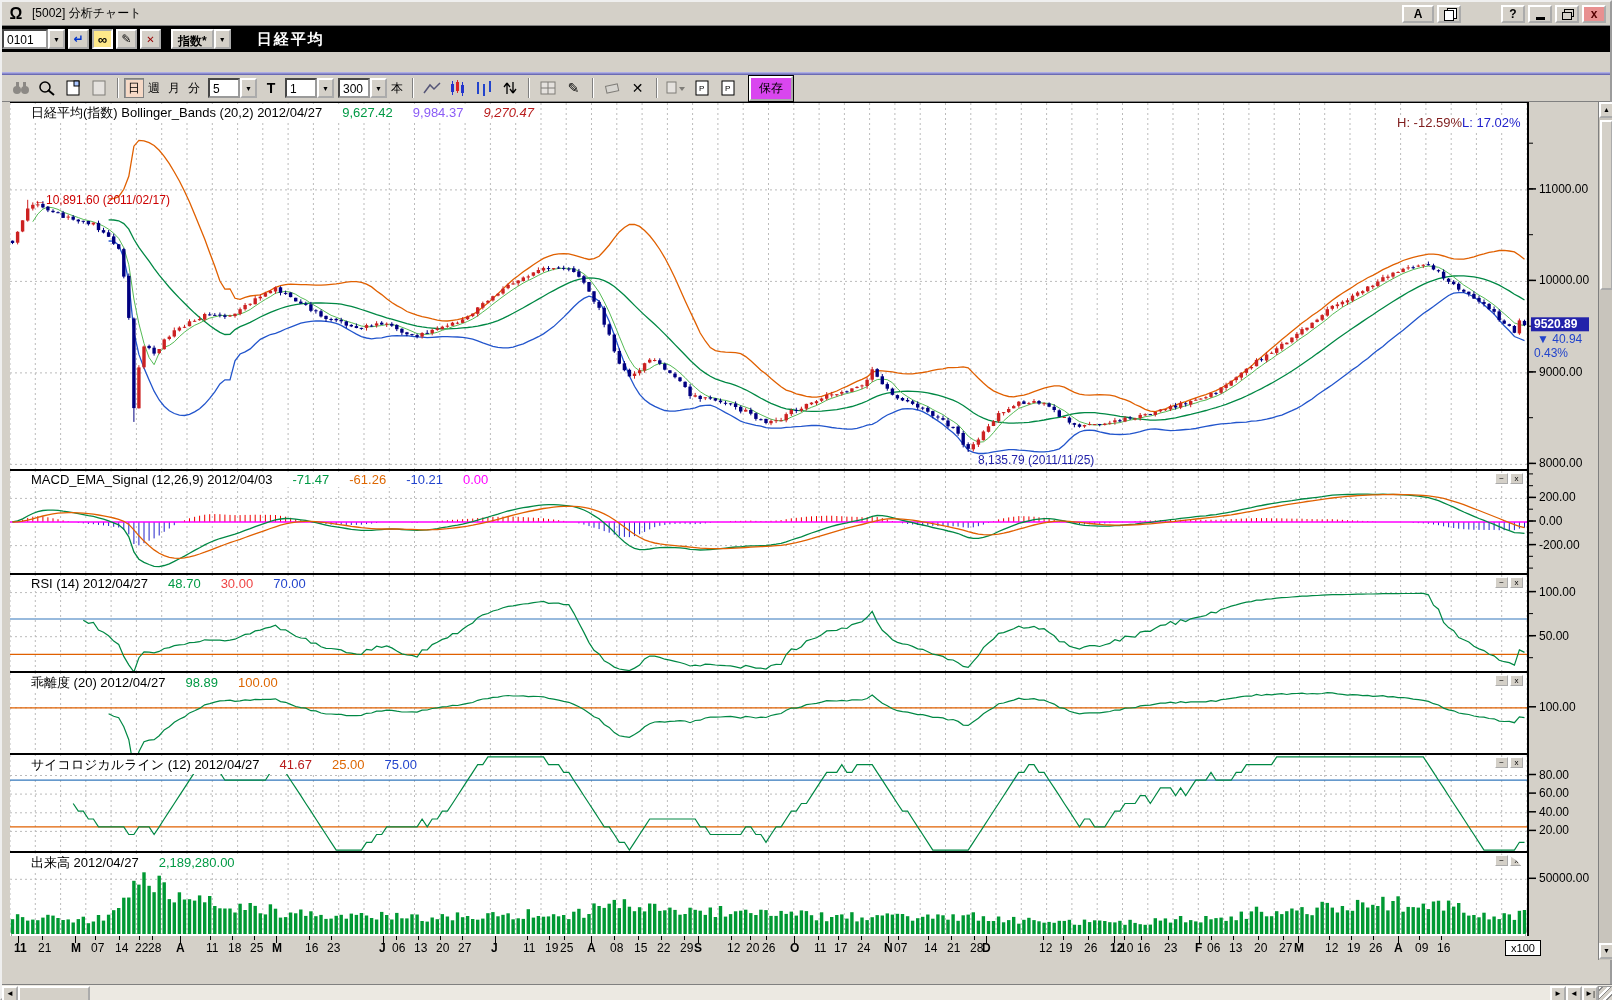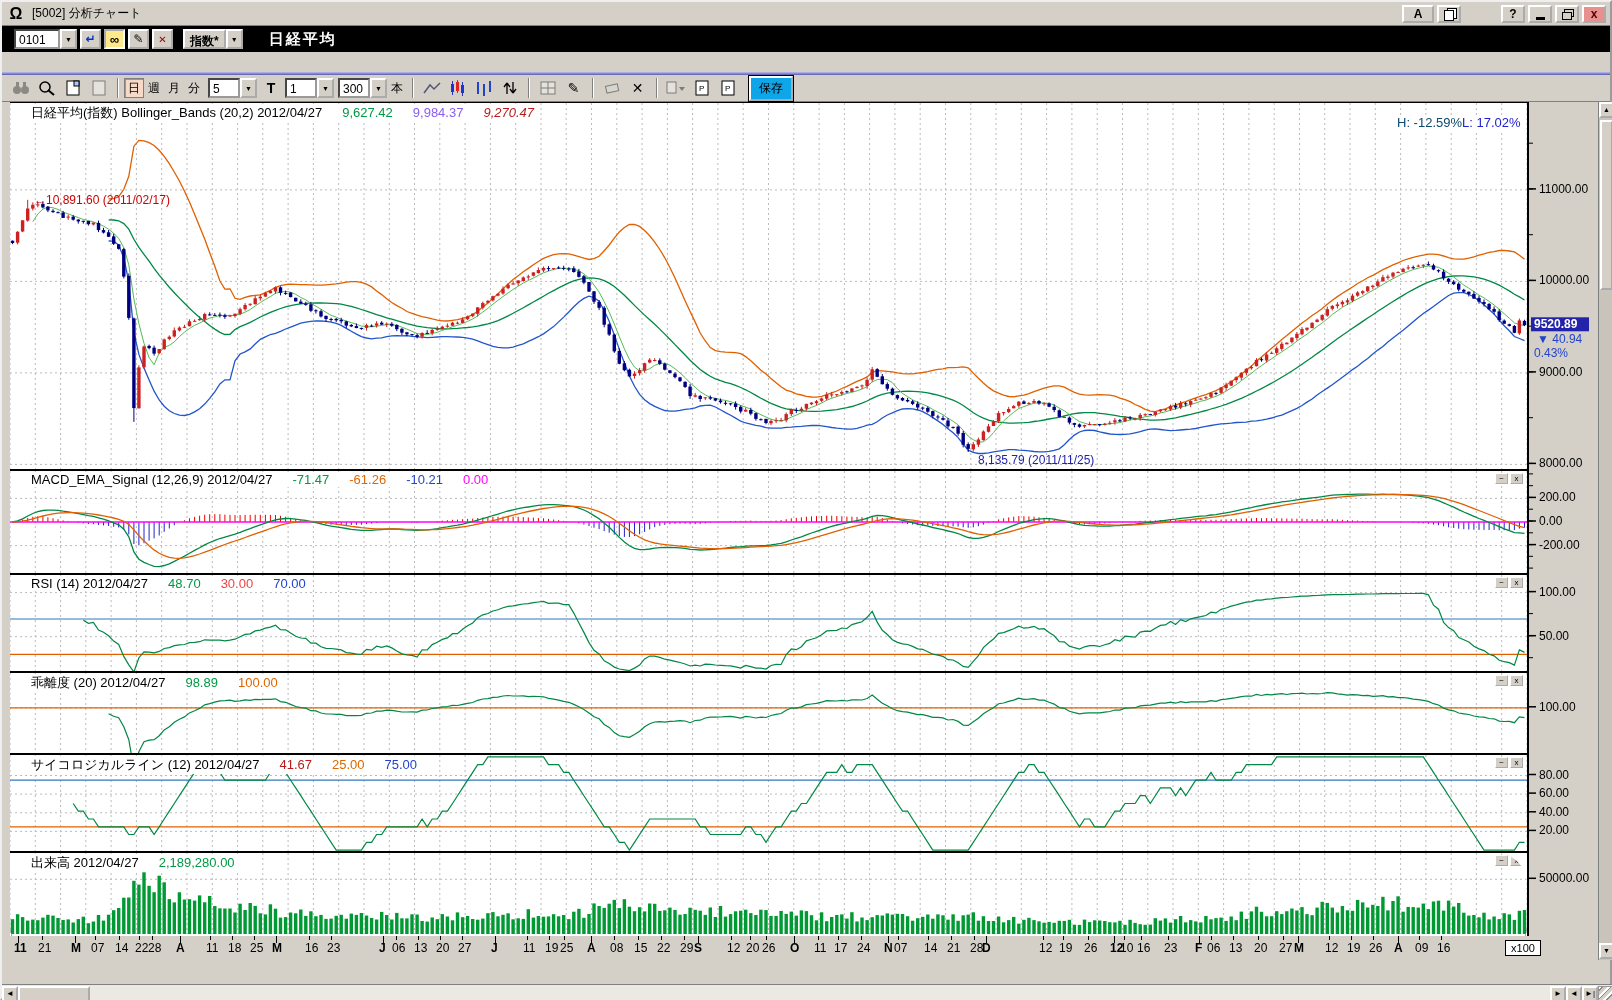--- a/index.html
+++ b/index.html
@@ -19,21 +19,21 @@
 #btnClose{background:#e89090;color:#500;}
 .ic-min{display:block;width:9px;height:3px;background:#000;margin-top:9px;}
 .ic-rest{position:relative;display:block;width:10px;height:9px;}
 .ic-rest::before{content:"";position:absolute;left:2px;top:0;width:8px;height:6px;border:1px solid #000;}
 .ic-rest::after{content:"";position:absolute;left:0;top:3px;width:8px;height:6px;border:1px solid #000;background:#d4d0c8;}
 .ic-copy{position:relative;display:block;width:11px;height:11px;}
 .ic-copy::before{content:"";position:absolute;left:3px;top:0;width:8px;height:9px;border:1px solid #000;background:#fff;}
 .ic-copy::after{content:"";position:absolute;left:0;top:2px;width:8px;height:9px;border:1px solid #000;background:#fff;}
 
 
-#hdr1{position:absolute;left:0;top:24px;width:100%;height:26px;background:#000;display:flex;align-items:center;padding-left:12px;}
+#hdr1{position:absolute;left:0;top:24px;width:100%;height:26px;background:#000;display:flex;align-items:center;padding-left:0;}
 #hdr2{position:absolute;left:0;top:50px;width:100%;height:20px;background:#000;display:flex;align-items:center;padding-left:8px;font-size:13px;}
 #sepline{position:absolute;left:0;top:70px;width:100%;height:3px;background:linear-gradient(#bdbdf0,#5a5aa8);}
 .combo{display:inline-flex;height:20px;}
 .combo-val{background:#fff;color:#000;width:46px;height:20px;border:2px inset #9a9a9a;font-size:12px;padding:2px 3px;}
 .combo-btn{width:17px;height:20px;border:2px outset #fff;background:#d4d0c8;color:#000;font-size:7px;
   display:inline-flex;align-items:center;justify-content:center;}
 .h1btn{width:21px;height:20px;border:2px outset #fff;background:#d4d0c8;margin-left:3px;color:#000;
   display:inline-flex;align-items:center;justify-content:center;font-size:12px;font-weight:bold;}
 .h1btn.active{background:#ffe98a;border-style:inset;}
 .g-return{color:#0033cc;}
@@ -52,37 +52,37 @@
   border-bottom:1px solid #808080;display:flex;align-items:center;padding:0 6px;}
 .t-btn{width:25px;height:22px;display:inline-flex;align-items:center;justify-content:center;
   border:1px solid #d4d0c8;background:#d4d0c8;margin-right:1px;}
 .t-btn.dim{opacity:.4;}
 .t-sep{width:2px;height:20px;border-left:1px solid #808080;border-right:1px solid #fff;margin:0 5px;}
 .t-tog{width:20px;height:20px;font-size:12px;color:#000;display:inline-flex;align-items:center;justify-content:center;}
 .t-tog.pressed{background:#f6d9c6;border:1px solid #808080;box-shadow:inset 1px 1px #999;}
 .t-lbl{font-size:12px;color:#000;margin:0 4px;}
 .t-T{font-weight:bold;font-size:14px;width:20px;text-align:center;}
 .combo.small .combo-val{width:32px;}
-.btn-save{border:2px outset #fff;outline:1px solid #000;background:#0ea5e9;color:#000;
+.btn-save{border:2px outset #fff;outline:1px solid #000;background:#d946ef;color:#000;
   font-size:12px;padding:2px 8px;margin-left:8px;}
 
 
 #chart{position:absolute;left:0;top:100px;width:1612px;height:858px;background:#d4d0c8;}
 #plot{position:absolute;left:8px;top:0;width:1519px;height:834px;background:#fff;
   border-top:1px solid #000;border-right:2px solid #000;overflow:hidden;}
 .pane{position:relative;width:100%;border-bottom:2px solid #000;background:#fff;overflow:hidden;}
 .psvg{position:absolute;left:0;top:0;}
 .ptitle{position:absolute;left:2px;top:1px;font-size:13px;background:#fff;padding:0 2px;white-space:nowrap;}
 .ptitle span{margin-right:3px;margin-left:17px;}
 .pane-btns{position:absolute;top:2px;right:4px;display:flex;gap:2px;}
 .pane-btn{width:13px;height:11px;font-size:8px;line-height:9px;text-align:center;
   border:1px outset #fff;background:#d4d0c8;color:#000;}
 .anno{position:absolute;font-size:12px;white-space:nowrap;}
 #hl-label{position:absolute;left:1385px;top:12px;font-size:13px;white-space:nowrap;background:#fff;padding:0 2px;}
-#hl-h{color:#0c4a6e;margin-right:0;}
+#hl-h{color:#7f1d1d;margin-right:0;}
 #hl-l{color:#2222cc;}
 #axis{position:absolute;left:1527px;top:0;}
 svg text{font-family:"Liberation Sans","DejaVu Sans",sans-serif;}
 #x100box{position:absolute;left:1503px;top:838px;width:36px;height:16px;border:1px solid #000;background:#fff;
   font-size:11px;text-align:center;line-height:14px;color:#000;}
 #xaxis{position:absolute;left:8px;top:834px;width:1519px;height:24px;}
 .xtick{position:absolute;top:5px;font-size:12px;color:#000;}
 .xtick.bold{font-weight:bold;}
 .xtickmark{position:absolute;top:0;width:1px;background:#000;}
 #vscroll{position:absolute;left:1596px;top:0;width:16px;height:858px;background:#c8c4bc;border-left:1px solid #808080;}
@@ -1277,21 +1277,21 @@
             <line x1="1489.2" y1="51.0" x2="1489.2" y2="59.2" stroke="#2222cc" stroke-width="1"></line>
             <line x1="1494.2" y1="51.0" x2="1494.2" y2="59.2" stroke="#2222cc" stroke-width="1"></line>
             <line x1="1499.3" y1="51.0" x2="1499.3" y2="59.0" stroke="#2222cc" stroke-width="1"></line>
             <line x1="1504.4" y1="51.0" x2="1504.4" y2="59.1" stroke="#2222cc" stroke-width="1"></line>
             <line x1="1509.4" y1="51.0" x2="1509.4" y2="57.6" stroke="#2222cc" stroke-width="1"></line>
             <line x1="1514.5" y1="51.0" x2="1514.5" y2="56.7" stroke="#2222cc" stroke-width="1"></line>
             <line x1="0" y1="51.0" x2="1517" y2="51.0" stroke="#ff00ff" stroke-width="1.4"></line>
             <path d="M2.5 51.0L7.6 49.9L12.6 47.8L17.7 45.0L22.8 42.5L27.8 40.6L32.9 39.5L37.9 39.1L43.0 39.1L48.0 39.3L53.1 40.2L58.2 40.8L63.2 41.7L68.3 42.7L73.3 43.6L78.4 44.7L83.4 45.4L88.5 46.8L93.5 48.2L98.6 49.8L103.7 51.8L108.7 53.8L113.8 58.2L118.8 65.9L123.9 80.9L128.9 88.2L134.0 91.3L139.1 93.5L144.1 95.3L149.2 95.7L154.2 94.5L159.3 92.8L164.3 90.4L169.4 87.7L174.5 85.1L179.5 82.2L184.6 79.4L189.6 76.8L194.7 73.9L199.7 71.5L204.8 69.4L209.9 67.5L214.9 66.1L220.0 64.6L225.0 63.1L230.1 61.3L235.1 59.4L240.2 57.7L245.2 55.7L250.3 53.9L255.4 52.1L260.4 50.4L265.5 48.8L270.5 48.0L275.6 47.5L280.6 47.6L285.7 48.1L290.8 48.8L295.8 49.4L300.9 50.6L305.9 51.6L311.0 52.9L316.0 54.1L321.1 55.1L326.2 55.9L331.2 56.6L336.3 57.5L341.3 58.3L346.4 58.9L351.4 59.4L356.5 59.3L361.6 59.3L366.6 58.9L371.7 58.6L376.7 58.2L381.8 58.0L386.8 58.1L391.9 58.5L396.9 58.9L402.0 59.1L407.1 59.4L412.1 59.2L417.2 58.9L422.2 58.3L427.3 57.6L432.3 56.7L437.4 55.9L442.5 54.9L447.5 54.1L452.6 53.1L457.6 51.9L462.7 50.7L467.7 49.2L472.8 47.5L477.9 46.1L482.9 44.5L488.0 43.1L493.0 41.5L498.1 40.0L503.1 38.8L508.2 37.7L513.3 36.7L518.3 36.0L523.4 35.2L528.4 34.4L533.5 33.9L538.5 33.7L543.6 33.7L548.6 33.9L553.7 34.3L558.8 34.8L563.8 35.7L568.9 37.1L573.9 39.0L579.0 41.5L584.0 44.6L589.1 47.7L594.2 51.9L599.2 56.3L604.3 61.3L609.3 66.4L614.4 70.9L619.4 74.8L624.5 77.3L629.6 78.7L634.6 78.7L639.7 78.0L644.7 77.2L649.8 76.6L654.8 76.5L659.9 76.5L665.0 76.6L670.0 76.8L675.1 77.3L680.1 78.3L685.2 78.7L690.2 79.0L695.3 78.8L700.3 78.5L705.4 78.1L710.5 77.7L715.5 77.1L720.6 76.5L725.6 76.0L730.7 75.8L735.7 75.2L740.8 74.8L745.9 74.8L750.9 74.6L756.0 74.5L761.0 74.0L766.1 73.2L771.1 72.3L776.2 70.8L781.3 69.0L786.3 67.4L791.4 65.8L796.4 63.8L801.5 62.0L806.5 60.3L811.6 58.6L816.7 56.8L821.7 55.3L826.8 54.0L831.8 52.8L836.9 51.8L841.9 50.7L847.0 49.6L852.0 48.6L857.1 47.3L862.2 45.3L867.2 44.5L872.3 44.7L877.3 45.4L882.4 46.6L887.4 48.0L892.5 49.4L897.6 50.5L902.6 51.7L907.7 53.0L912.7 54.0L917.8 55.2L922.8 56.5L927.9 57.6L933.0 58.6L938.0 60.0L943.1 61.1L948.1 62.5L953.2 64.6L958.2 66.5L963.3 67.3L968.4 67.3L973.4 66.3L978.5 64.8L983.5 63.0L988.6 60.5L993.6 58.4L998.7 56.4L1003.7 54.4L1008.8 52.4L1013.9 51.0L1018.9 49.8L1024.0 48.7L1029.0 48.1L1034.1 47.7L1039.1 47.7L1044.2 48.1L1049.3 49.1L1054.3 50.0L1059.4 51.3L1064.4 52.5L1069.5 53.6L1074.5 54.3L1079.6 54.7L1084.7 54.9L1089.7 55.2L1094.8 55.2L1099.8 55.1L1104.9 54.7L1109.9 54.5L1115.0 53.9L1120.1 53.4L1125.1 53.1L1130.2 52.4L1135.2 51.8L1140.3 51.3L1145.3 50.7L1150.4 49.9L1155.4 49.3L1160.5 48.6L1165.6 48.2L1170.6 47.4L1175.7 46.9L1180.7 46.3L1185.8 45.7L1190.8 45.2L1195.9 44.8L1201.0 44.0L1206.0 43.6L1211.1 42.7L1216.1 41.8L1221.2 40.9L1226.2 39.8L1231.3 38.7L1236.4 37.6L1241.4 36.6L1246.5 35.3L1251.5 34.5L1256.6 33.5L1261.6 32.7L1266.7 31.8L1271.8 30.9L1276.8 30.3L1281.9 29.6L1286.9 28.8L1292.0 28.0L1297.0 27.5L1302.1 26.8L1307.1 26.3L1312.2 25.7L1317.3 24.9L1322.3 24.2L1327.4 23.8L1332.4 23.6L1337.5 23.5L1342.5 23.3L1347.6 23.2L1352.7 23.2L1357.7 23.1L1362.8 23.3L1367.8 23.3L1372.9 23.1L1377.9 23.3L1383.0 23.3L1388.1 23.6L1393.1 23.8L1398.2 24.1L1403.2 24.7L1408.3 25.2L1413.3 25.9L1418.4 26.7L1423.5 28.1L1428.5 29.6L1433.6 31.8L1438.6 34.0L1443.7 36.2L1448.7 38.7L1453.8 41.0L1458.8 43.1L1463.9 45.3L1469.0 47.5L1474.0 49.4L1479.1 51.5L1484.1 53.4L1489.2 55.7L1494.2 57.8L1499.3 59.6L1504.4 61.7L1509.4 61.9L1514.5 62.4" fill="none" stroke="#008844" stroke-width="1.3"></path>
             <path d="M2.5 51.0L7.6 50.8L12.6 50.2L17.7 49.1L22.8 47.8L27.8 46.4L32.9 45.0L37.9 43.8L43.0 42.9L48.0 42.2L53.1 41.8L58.2 41.6L63.2 41.6L68.3 41.8L73.3 42.2L78.4 42.7L83.4 43.2L88.5 44.0L93.5 44.8L98.6 45.8L103.7 47.0L108.7 48.4L113.8 50.3L118.8 53.4L123.9 58.9L128.9 64.8L134.0 70.1L139.1 74.8L144.1 78.9L149.2 82.3L154.2 84.7L159.3 86.3L164.3 87.1L169.4 87.3L174.5 86.8L179.5 85.9L184.6 84.6L189.6 83.0L194.7 81.2L199.7 79.3L204.8 77.3L209.9 75.3L214.9 73.5L220.0 71.7L225.0 70.0L230.1 68.3L235.1 66.5L240.2 64.7L245.2 62.9L250.3 61.1L255.4 59.3L260.4 57.5L265.5 55.8L270.5 54.2L275.6 52.9L280.6 51.8L285.7 51.1L290.8 50.6L295.8 50.4L300.9 50.4L305.9 50.7L311.0 51.1L316.0 51.7L321.1 52.4L326.2 53.1L331.2 53.8L336.3 54.5L341.3 55.3L346.4 56.0L351.4 56.7L356.5 57.2L361.6 57.6L366.6 57.9L371.7 58.0L376.7 58.0L381.8 58.0L386.8 58.0L391.9 58.1L396.9 58.3L402.0 58.4L407.1 58.6L412.1 58.8L417.2 58.8L422.2 58.7L427.3 58.5L432.3 58.1L437.4 57.7L442.5 57.1L447.5 56.5L452.6 55.8L457.6 55.1L462.7 54.2L467.7 53.2L472.8 52.1L477.9 50.9L482.9 49.6L488.0 48.3L493.0 46.9L498.1 45.5L503.1 44.2L508.2 42.9L513.3 41.7L518.3 40.5L523.4 39.5L528.4 38.5L533.5 37.5L538.5 36.8L543.6 36.1L548.6 35.7L553.7 35.4L558.8 35.3L563.8 35.4L568.9 35.7L573.9 36.4L579.0 37.4L584.0 38.8L589.1 40.6L594.2 42.9L599.2 45.5L604.3 48.7L609.3 52.2L614.4 56.0L619.4 59.7L624.5 63.3L629.6 66.3L634.6 68.8L639.7 70.6L644.7 72.0L649.8 72.9L654.8 73.6L659.9 74.2L665.0 74.7L670.0 75.1L675.1 75.5L680.1 76.1L685.2 76.6L690.2 77.1L695.3 77.4L700.3 77.6L705.4 77.7L710.5 77.7L715.5 77.6L720.6 77.4L725.6 77.1L730.7 76.8L735.7 76.5L740.8 76.2L745.9 75.9L750.9 75.6L756.0 75.4L761.0 75.1L766.1 74.7L771.1 74.3L776.2 73.6L781.3 72.6L786.3 71.6L791.4 70.4L796.4 69.1L801.5 67.7L806.5 66.2L811.6 64.7L816.7 63.1L821.7 61.6L826.8 60.1L831.8 58.6L836.9 57.2L841.9 55.9L847.0 54.7L852.0 53.5L857.1 52.2L862.2 50.8L867.2 49.6L872.3 48.6L877.3 47.9L882.4 47.7L887.4 47.8L892.5 48.1L897.6 48.6L902.6 49.2L907.7 50.0L912.7 50.8L917.8 51.7L922.8 52.6L927.9 53.6L933.0 54.6L938.0 55.7L943.1 56.8L948.1 57.9L953.2 59.2L958.2 60.7L963.3 62.0L968.4 63.1L973.4 63.7L978.5 63.9L983.5 63.7L988.6 63.1L993.6 62.2L998.7 61.0L1003.7 59.7L1008.8 58.2L1013.9 56.8L1018.9 55.4L1024.0 54.0L1029.0 52.9L1034.1 51.8L1039.1 51.0L1044.2 50.4L1049.3 50.2L1054.3 50.1L1059.4 50.3L1064.4 50.8L1069.5 51.3L1074.5 51.9L1079.6 52.5L1084.7 53.0L1089.7 53.4L1094.8 53.8L1099.8 54.0L1104.9 54.2L1109.9 54.2L1115.0 54.2L1120.1 54.0L1125.1 53.8L1130.2 53.5L1135.2 53.2L1140.3 52.8L1145.3 52.4L1150.4 51.9L1155.4 51.4L1160.5 50.8L1165.6 50.3L1170.6 49.7L1175.7 49.1L1180.7 48.6L1185.8 48.0L1190.8 47.5L1195.9 46.9L1201.0 46.3L1206.0 45.8L1211.1 45.2L1216.1 44.5L1221.2 43.8L1226.2 43.0L1231.3 42.1L1236.4 41.2L1241.4 40.3L1246.5 39.3L1251.5 38.4L1256.6 37.4L1261.6 36.4L1266.7 35.5L1271.8 34.6L1276.8 33.7L1281.9 32.9L1286.9 32.1L1292.0 31.3L1297.0 30.5L1302.1 29.8L1307.1 29.1L1312.2 28.4L1317.3 27.7L1322.3 27.0L1327.4 26.4L1332.4 25.8L1337.5 25.4L1342.5 25.0L1347.6 24.6L1352.7 24.3L1357.7 24.1L1362.8 23.9L1367.8 23.8L1372.9 23.7L1377.9 23.6L1383.0 23.5L1388.1 23.5L1393.1 23.6L1398.2 23.7L1403.2 23.9L1408.3 24.2L1413.3 24.5L1418.4 24.9L1423.5 25.6L1428.5 26.4L1433.6 27.4L1438.6 28.8L1443.7 30.3L1448.7 31.9L1453.8 33.7L1458.8 35.6L1463.9 37.6L1469.0 39.5L1474.0 41.5L1479.1 43.5L1484.1 45.5L1489.2 47.5L1494.2 49.6L1499.3 51.6L1504.4 53.6L1509.4 55.3L1514.5 56.7" fill="none" stroke="#e06000" stroke-width="1.3"></path>
           </svg>
-        <div class="ptitle" id="title-macd"><span style="color: rgb(0, 0, 0);">MACD_EMA_Signal (12,26,9) 2012/04/27</span><span style="color: rgb(0, 153, 68);">-71.47</span><span style="color: rgb(221, 102, 0);">-61.26</span><span style="color: rgb(34, 68, 204);">-10.21</span><span style="color: rgb(255, 0, 255);">0.00</span></div>
+        <div class="ptitle" id="title-macd"><span style="color: rgb(0, 0, 0);">MACD_EMA_Signal (12,26,9) 2012/04/03</span><span style="color: rgb(0, 153, 68);">-71.47</span><span style="color: rgb(221, 102, 0);">-61.26</span><span style="color: rgb(34, 68, 204);">-10.21</span><span style="color: rgb(255, 0, 255);">0.00</span></div>
         <div class="pane-btns">
             <span class="pane-btn">−</span>
             <span class="pane-btn">x</span>
           </div>
       </div>
       <div class="pane" id="pane-rsi" style="height: 98px;">
         <svg class="psvg" id="svg-rsi" width="1517" height="96">
             <line x1="0.0" y1="0" x2="0.0" y2="96" stroke="#bbbbbb" stroke-dasharray="2,3" stroke-width="1"></line>
             <line x1="25.3" y1="0" x2="25.3" y2="96" stroke="#bbbbbb" stroke-dasharray="2,3" stroke-width="1"></line>
             <line x1="50.6" y1="0" x2="50.6" y2="96" stroke="#bbbbbb" stroke-dasharray="2,3" stroke-width="1"></line>

